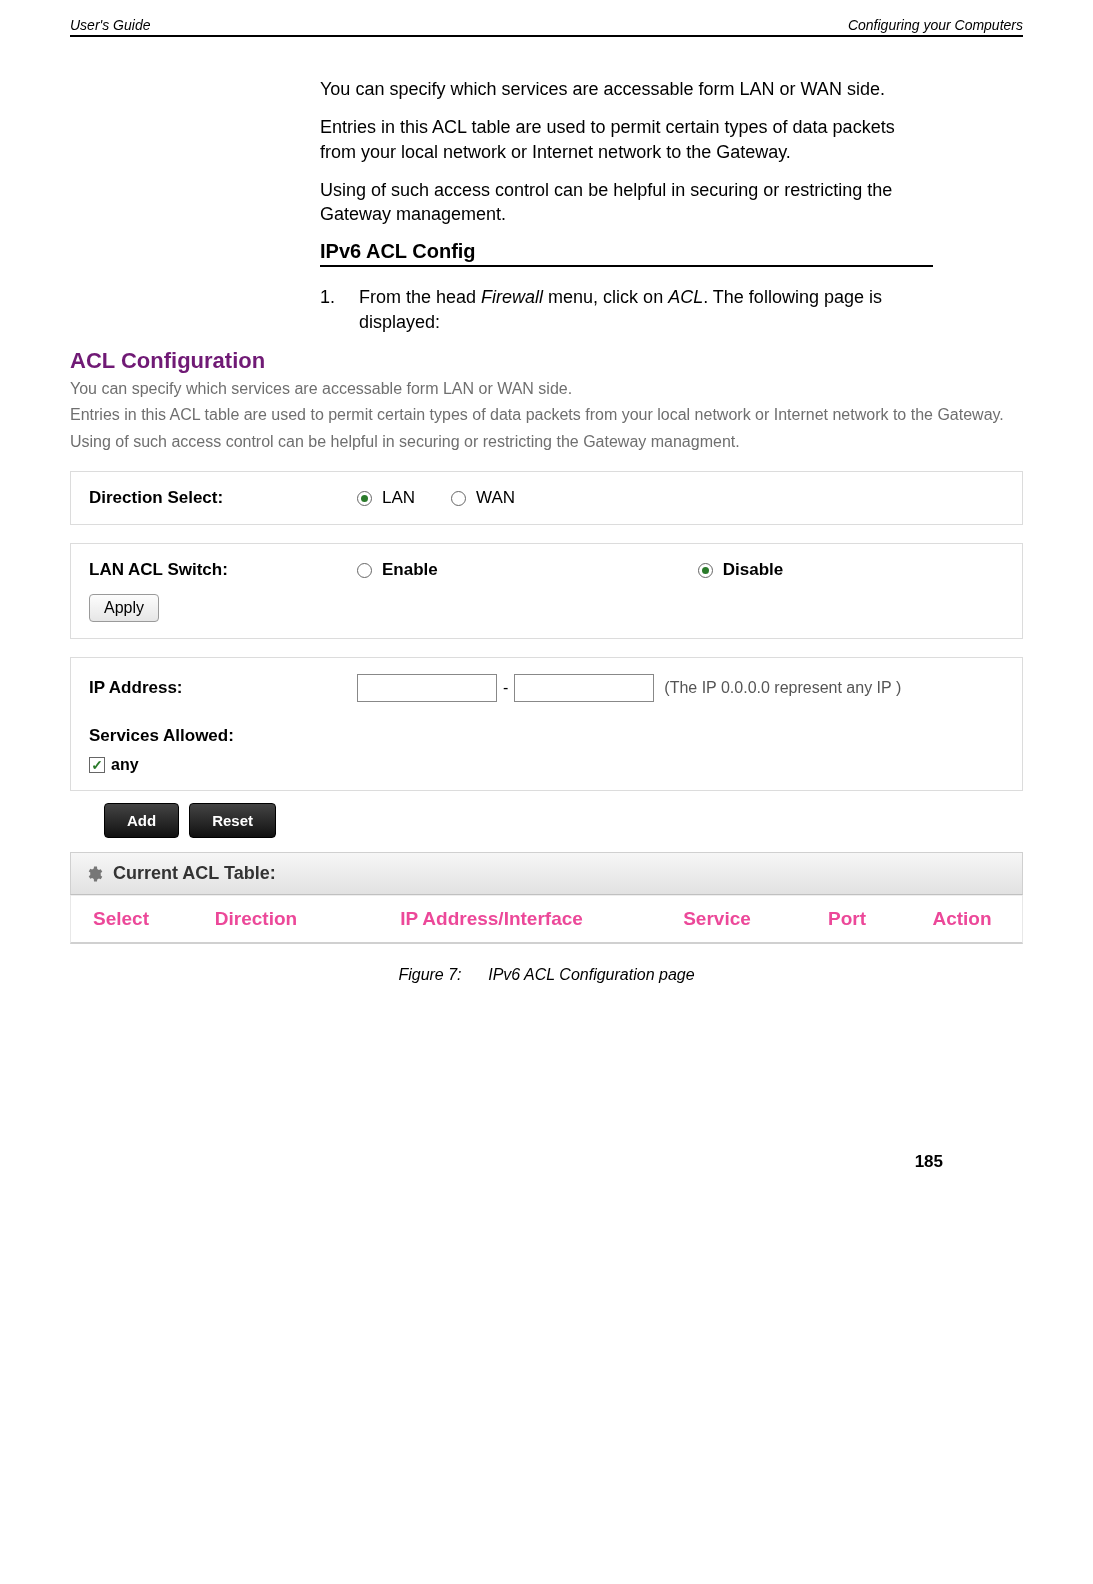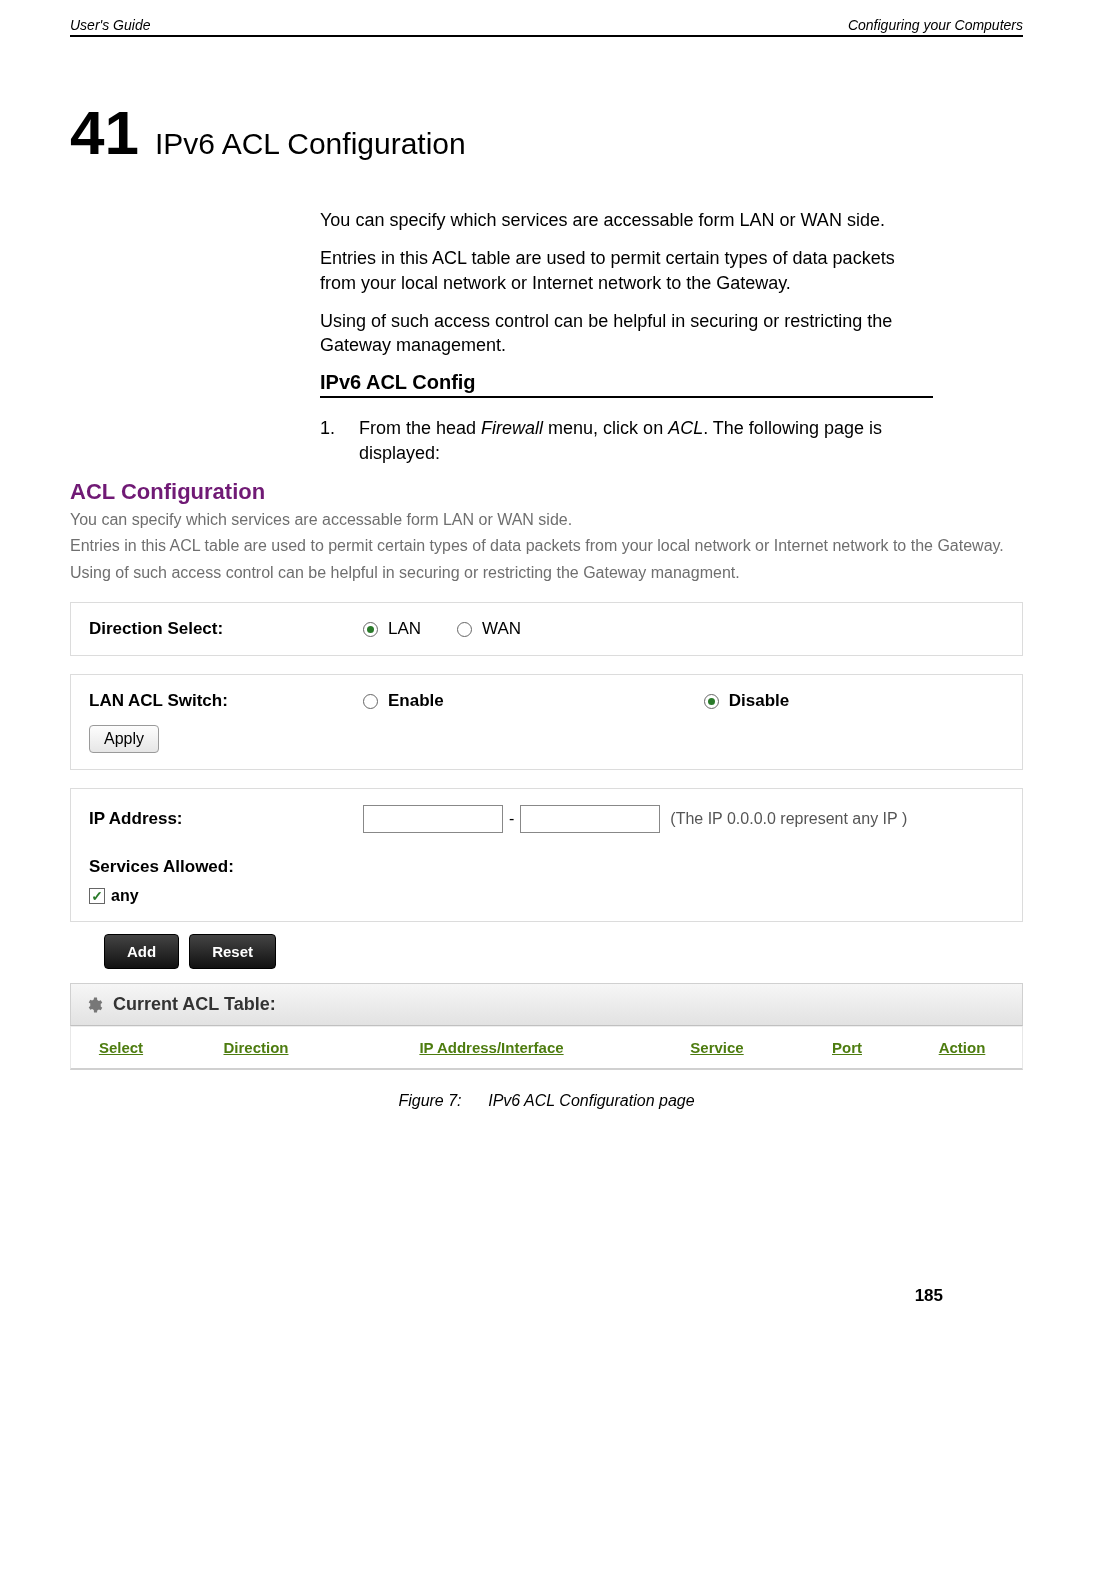--- a/index.html
+++ b/index.html
@@ -84,21 +84,21 @@
     }
     .panel {
       border: 1px solid #dcdcdc;
       background: #fff;
       margin-top: 18px;
       padding: 16px 18px;
     }
     .panel-row {
       display: flex;
       align-items: center;
-      gap: 24px;
+      gap: 18px;
     }
     .field-label {
       font-weight: bold;
       font-size: 17px;
       width: 250px;
     }
     .radio-group {
       display: flex;
       align-items: center;
       gap: 36px;
@@ -183,56 +183,51 @@
     .acl-table {
       display: grid;
       grid-template-columns: 100px 170px 1fr 150px 110px 120px;
       border-left: 1px solid #e8e8e8;
       border-right: 1px solid #e8e8e8;
       border-bottom: 2px solid #d0d0d0;
       background: #fff;
     }
     .acl-table .th {
       font-weight: bold;
-      font-size: 15px;
+      font-size: 19px;
       text-align: center;
       padding: 12px 6px;
-      color: #4d7c0f;
+      color: #ec4899;
       border-top: 1px solid #eee;
-      text-decoration: underline;
     }
     .figure-caption {
       text-align:center;
       font-style: italic;
       font-size: 16px;
       margin-top: 22px;
     }
     .page-number {
       position: absolute;
       right: 80px;
       bottom: -200px;
       font-weight: bold;
       font-size: 17px;
     }
     .footer-area { height: 220px; position: relative; }
-    .footer-area .page-number { bottom: 24px; }
+    .footer-area .page-number { bottom: 32px; }
   </style>
 </head>
 <body>
 
 <div class="page">
   <div class="page-header">
     <span>User's Guide</span>
     <span>Configuring your Computers</span>
   </div>
 
-  <div class="chapter-heading">
-    <span class="chapter-number">41</span>
-    <span class="chapter-title">IPv6 ACL Configuration</span>
-  </div>
 
   <div class="body-text-block">
     <p>You can specify which services are accessable form LAN or WAN side.</p>
     <p>Entries in this ACL table are used to permit certain types of data packets from your local network or Internet network to the Gateway.</p>
     <p>Using of such access control can be helpful in securing or restricting the Gateway management.</p>
 
     <div class="section-heading">IPv6 ACL Config</div>
 
     <div class="numbered">
       <span class="n">1.</span>

